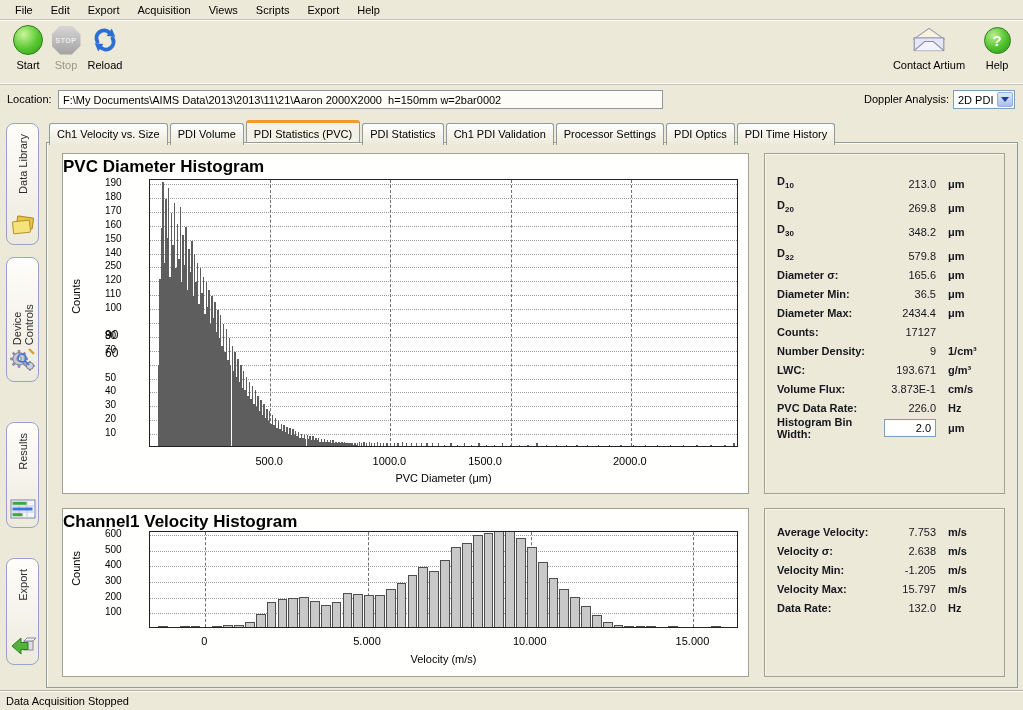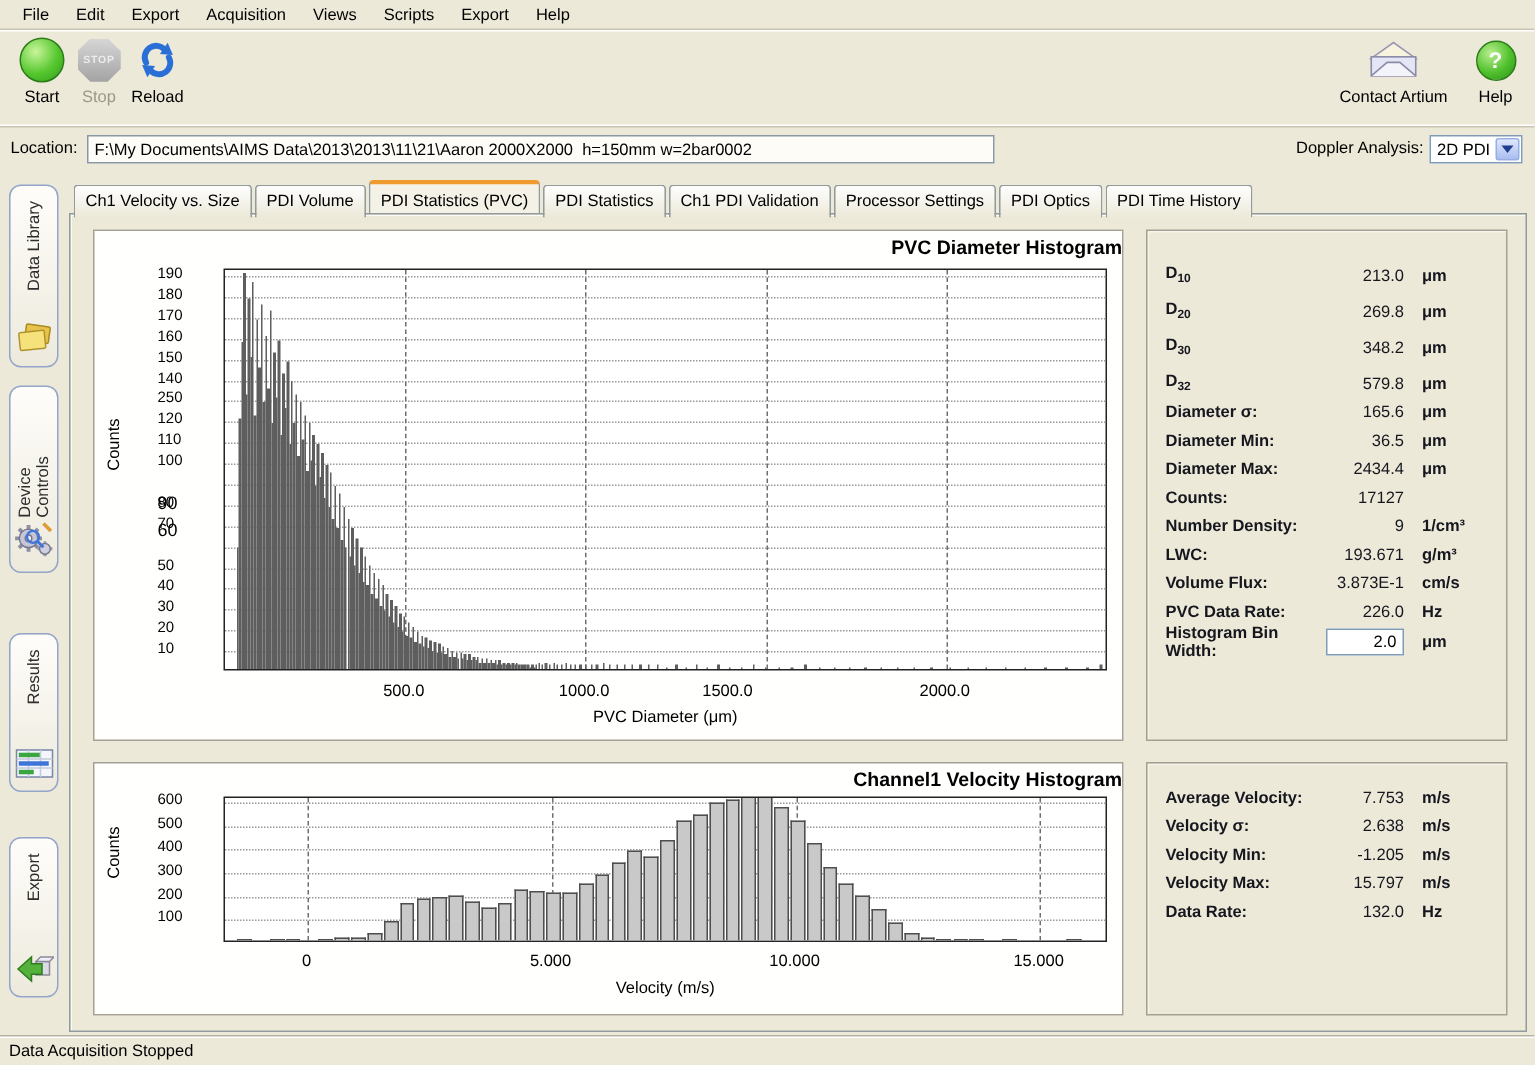--- a/index.html
+++ b/index.html
@@ -71,22 +71,22 @@
     border:1px solid #919b9c; background:#ece9d8; box-shadow:inset 1px 1px 0 #fbfaf5; }
   
   .panel { position:absolute; border:1px solid #a5a192; }
   .panel.white { background:#fffffe; }
   .panel.beige { background:#ece9d8; box-shadow:inset 1px 1px 0 #f7f5ec; }
   .chart-top    { left:15px; top:10px;  width:687px; height:341px; }
   .stats-top    { left:717px; top:10px; width:241px; height:341px; }
   .chart-bottom { left:15px; top:365px; width:687px; height:169px; }
   .stats-bottom { left:717px; top:365px; width:241px; height:169px; }
   
-  .chart-title { position:absolute; top:3px; left:0; right:0; text-align:right;
-    font-weight:bold; font-size:13px; }
+  .chart-title { position:absolute; top:3px; left:0; right:0; text-align:left;
+    font-weight:bold; font-size:17px; }
   .plot { position:absolute; border:1px solid #222; background:#fff; }
   .chart-top .plot    { left:86px; top:25px; width:589px; height:268px; }
   .chart-bottom .plot { left:86px; top:22px; width:589px; height:97px; }
   .gy { position:absolute; left:0; width:100%; height:0; border-top:1px dotted #9a9a9a; }
   .gx { position:absolute; top:0; height:100%; width:0; border-left:1px dashed #6e6e6e; }
   .bars { position:absolute; left:0; top:0; width:100%; height:100%; overflow:hidden; }
   .bar { position:absolute; bottom:0; }
   .ytick { position:absolute; text-align:left; font-size:10px; }
   .xtick { position:absolute; text-align:center; font-size:11px; }
   .ylab { position:absolute; writing-mode:vertical-rl; transform:rotate(180deg); font-size:11px; }

